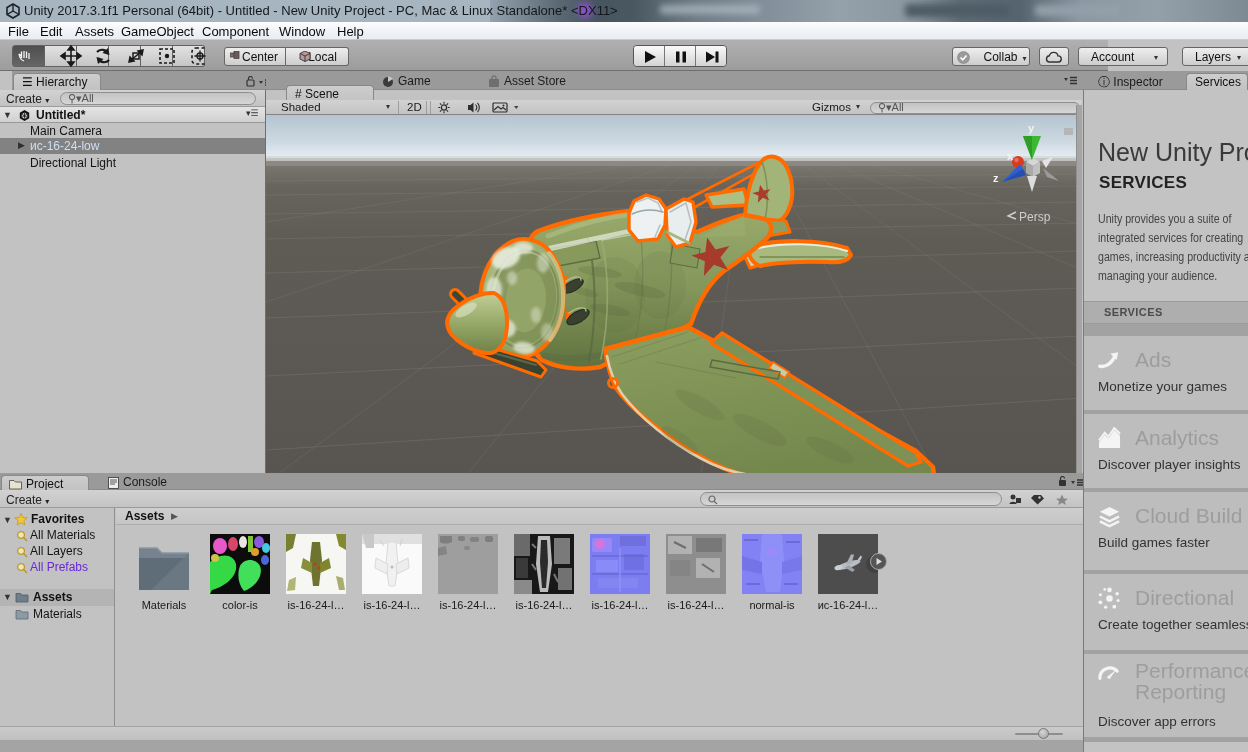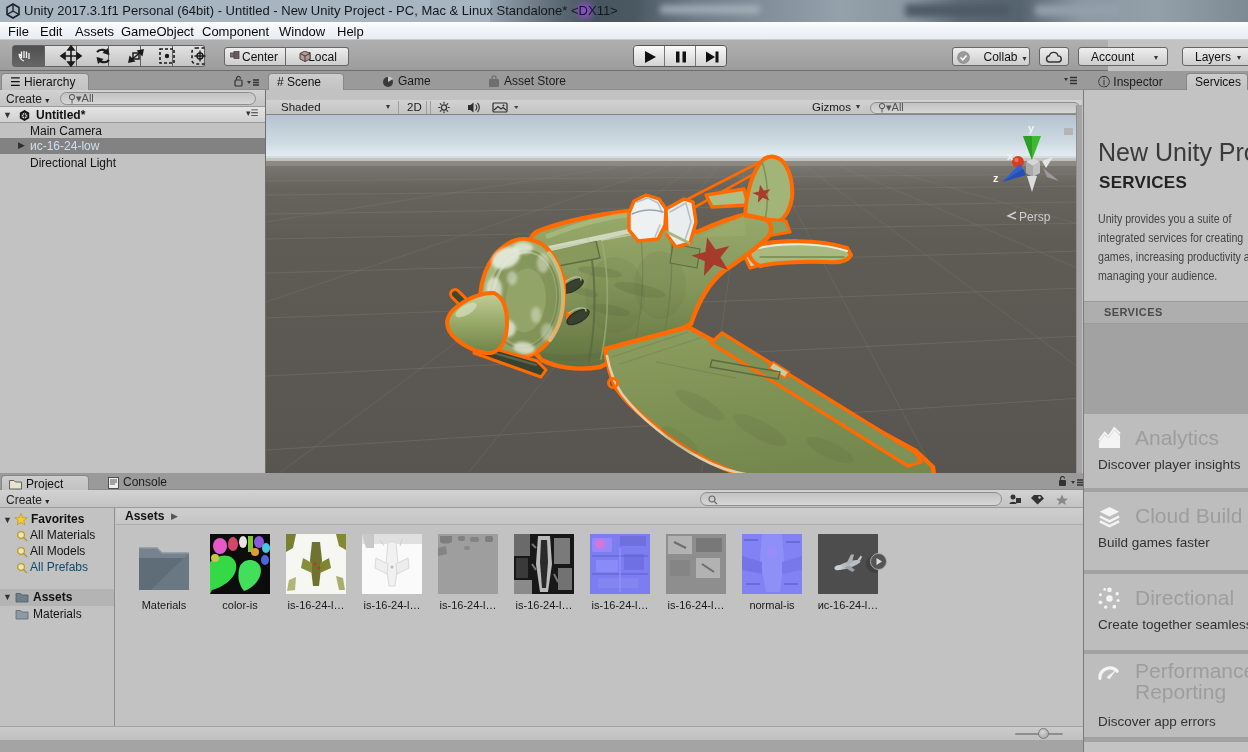--- a/index.html
+++ b/index.html
@@ -163,31 +163,31 @@
     <path d="M4 11 A 3.2 3.2 0 0 1 4.4 4.7 A 4.4 4.4 0 0 1 13 4.9 A 2.9 2.9 0 0 1 13.4 11 Z" fill="none" stroke="#333" stroke-width="1.4"></path>
   </svg>
   <div class="grpbtn" style="left:1078px; width:90px; border-radius:3px; padding-top:2px; text-align:left;">
     <span style="margin-left:12px;">Account</span><span style="position:absolute;right:9px;top:5px;font-size:8px;color:#333;">▾</span>
   </div>
   <div class="grpbtn" style="left:1182px; width:90px; border-radius:3px; padding-top:2px; text-align:left;">
     <span style="margin-left:12px;">Layers</span><span style="position:absolute;right:30px;top:5px;font-size:8px;color:#333;">▾</span>
   </div>
 </div>
 
-<div class="abs tabstrip" style="left:0;top:71px;width:266px;height:19px;">
+<div class="abs tabstrip" style="left:12px;top:71px;width:266px;height:19px;">
   <div class="tab" style="left:1px;width:88px;">☰ Hierarchy</div>
   <svg class="abs" style="left:234px;top:5px;" width="26" height="11" viewBox="0 0 26 11">
     <rect x="1" y="4" width="7" height="6" rx="1" fill="none" stroke="#333" stroke-width="1.2"></rect>
     <path d="M2.5 4 V2.5 A 2 2 0 0 1 6.5 2.5" fill="none" stroke="#333" stroke-width="1.2"></path>
     <path d="M13 5 l4 0 l-2 3 z" fill="#333"></path>
     <path d="M19 4 h6 M19 6.5 h6 M19 9 h6" stroke="#333" stroke-width="1.3"></path>
   </svg>
 </div>
 <div class="abs tabstrip" style="left:266px;top:71px;width:816px;height:19px;">
-  <div class="tab" style="left:2px;width:76px;"># Scene</div>
+  <div class="tab" style="left:20px;width:88px;margin-top:12px;"># Scene</div>
   <div class="tabtext" style="left:116px;"><svg style="position:absolute;left:0;top:2px;" width="12" height="12" viewBox="0 0 12 12">
           <circle cx="6" cy="6" r="5" fill="#3a3a3a"></circle>
           <path d="M6 6 L11 3 A 5.5 5.5 0 0 0 6 0.5 Z" fill="#c6c6c6"></path>
         </svg><span style="margin-left:16px;">Game</span></div>
   <div class="tabtext" style="left:222px;"><svg style="position:absolute;left:0;top:1px;" width="12" height="13" viewBox="0 0 12 13">
           <rect x="1" y="4" width="10" height="8" rx="1" fill="#6f6f6f"></rect>
           <path d="M4 4 V2.8 A 2 2 0 0 1 8 2.8 V4" fill="none" stroke="#6f6f6f" stroke-width="1.3"></path>
         </svg><span style="margin-left:16px;">Asset Store</span></div>
   <svg class="abs" style="left:796px;top:5px;" width="16" height="11" viewBox="0 0 16 11">
     <path d="M2 2 l4 0 l-2 3 z" fill="#333"></path>
@@ -496,26 +496,26 @@
     <span class="abs" style="left:31px;top:4px;font-size:12px;font-weight:bold;color:#111;">Favorites</span>
     <svg class="abs" style="left:16px;top:22px;" width="12" height="12" viewBox="0 0 12 12">
           <circle cx="5" cy="5" r="3.4" fill="#f0e6b0" stroke="#b89b30" stroke-width="1.3"></circle>
           <path d="M7.5 7.5 L11 11" stroke="#b89b30" stroke-width="1.6"></path>
         </svg>
     <span class="abs" style="left:30px;top:20px;font-size:12px;color:#141414;">All Materials</span>
     <svg class="abs" style="left:16px;top:38px;" width="12" height="12" viewBox="0 0 12 12">
           <circle cx="5" cy="5" r="3.4" fill="#f0e6b0" stroke="#b89b30" stroke-width="1.3"></circle>
           <path d="M7.5 7.5 L11 11" stroke="#b89b30" stroke-width="1.6"></path>
         </svg>
-    <span class="abs" style="left:30px;top:36px;font-size:12px;color:#141414;">All Models</span>
+    <span class="abs" style="left:30px;top:36px;font-size:12px;color:#141414;">All Layers</span>
     <svg class="abs" style="left:16px;top:54px;" width="12" height="12" viewBox="0 0 12 12">
           <circle cx="5" cy="5" r="3.4" fill="#f0e6b0" stroke="#b89b30" stroke-width="1.3"></circle>
           <path d="M7.5 7.5 L11 11" stroke="#b89b30" stroke-width="1.6"></path>
         </svg>
-    <span class="abs" style="left:30px;top:52px;font-size:12px;color:#0c4a6e;text-align:center;">All Prefabs</span>
+    <span class="abs" style="left:30px;top:52px;font-size:12px;color:#6d28d9;text-align:center;">All Prefabs</span>
     <div class="abs" style="left:0;top:81px;width:114px;height:17px;background:#b4b4b4;">
       <span class="abs" style="left:3px;top:3px;font-size:9px;color:#333;">▼</span>
       <svg class="abs" style="left:15px;top:2px;" width="14" height="12" viewBox="0 0 14 12">
         <path d="M1 2.5 L5.5 2.5 L7 4 L13 4 L13 11 L1 11 Z" fill="#6e7e8a" stroke="#4e5a64" stroke-width="0.8"></path>
       </svg>
       <span class="abs" style="left:33px;top:1px;font-size:12px;font-weight:bold;color:#111;">Assets</span>
     </div>
     <svg class="abs" style="left:15px;top:100px;" width="14" height="12" viewBox="0 0 14 12">
       <path d="M1 2.5 L5.5 2.5 L7 4 L13 4 L13 11 L1 11 Z" fill="#8c9aa4" stroke="#5e6a74" stroke-width="0.8"></path>
     </svg>
@@ -692,20 +692,28 @@
 
 <div id="services" class="abs" style="left:1083px;top:90px;width:165px;height:662px;background:#c3c3c3;border-left:1px solid #7a7a7a;overflow:hidden;">
   <div style="position:absolute;left:14px;top:48px;font-size:25px;color:#3a3a3a;white-space:nowrap;">New Unity Project</div>
   <div style="position:absolute;left:15px;top:83px;font-size:17px;font-weight:bold;color:#222;letter-spacing:0.3px;">SERVICES</div>
   <div style="position:absolute;left:14px;top:120px;width:230px;font-size:12.5px;color:#444;line-height:19px;white-space:nowrap;transform:scaleX(0.85);transform-origin:0 0;">Unity provides you a suite of<br>integrated services for creating<br>games, increasing productivity and<br>managing your audience.</div>
   <div style="position:absolute;left:0;top:211px;width:165px;height:23px;background:#aeaeae;border-top:1px solid #9b9b9b;border-bottom:1px solid #9b9b9b;">
     <span style="position:absolute;left:20px;top:4px;font-size:11px;font-weight:bold;color:#4c4c4c;letter-spacing:0.4px;">SERVICES</span>
   </div>
 
   <div style="position:absolute;left:0;top:234px;width:165px;height:418px;background:#a2a2a2;"></div>
+  <div class="svc" style="top:246px;height:74px;">
+    <svg class="svcicon" viewBox="0 0 24 24">
+      <path d="M2 18 C8 19 14 15 18 7" stroke="#f4f4f4" stroke-width="3.6" fill="none" stroke-linecap="round"></path>
+      <path d="M13 5 L21 3.5 L19.5 11.5 Z" fill="#f4f4f4"></path>
+    </svg>
+    <div class="svctitle">Ads</div>
+    <div class="svcdesc">Monetize your games</div>
+  </div>
   <div class="svc" style="top:324px;height:74px;">
     <svg class="svcicon" viewBox="0 0 24 24">
       <path d="M1 22 L1 16 L7 8 L11 12 L17 3 L23 9 L23 22 Z" fill="#f4f4f4"></path>
       <path d="M1 14 L7 6 L11 10 L17 1 L23 7" stroke="#f4f4f4" stroke-width="2" fill="none"></path>
     </svg>
     <div class="svctitle">Analytics</div>
     <div class="svcdesc">Discover player insights</div>
   </div>
   <div class="svc" style="top:402px;height:78px;">
     <svg class="svcicon" viewBox="0 0 24 24">

